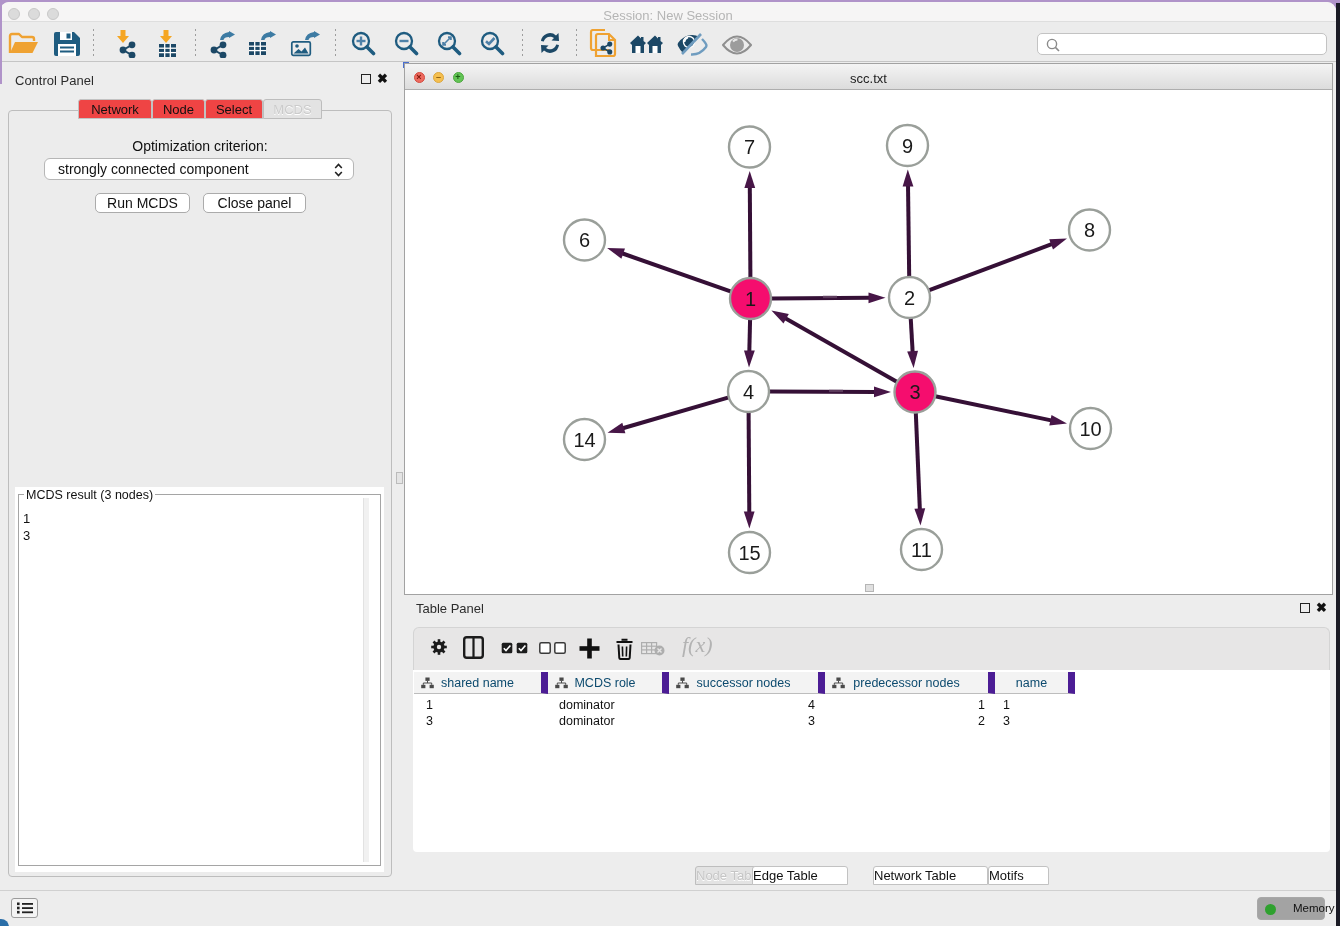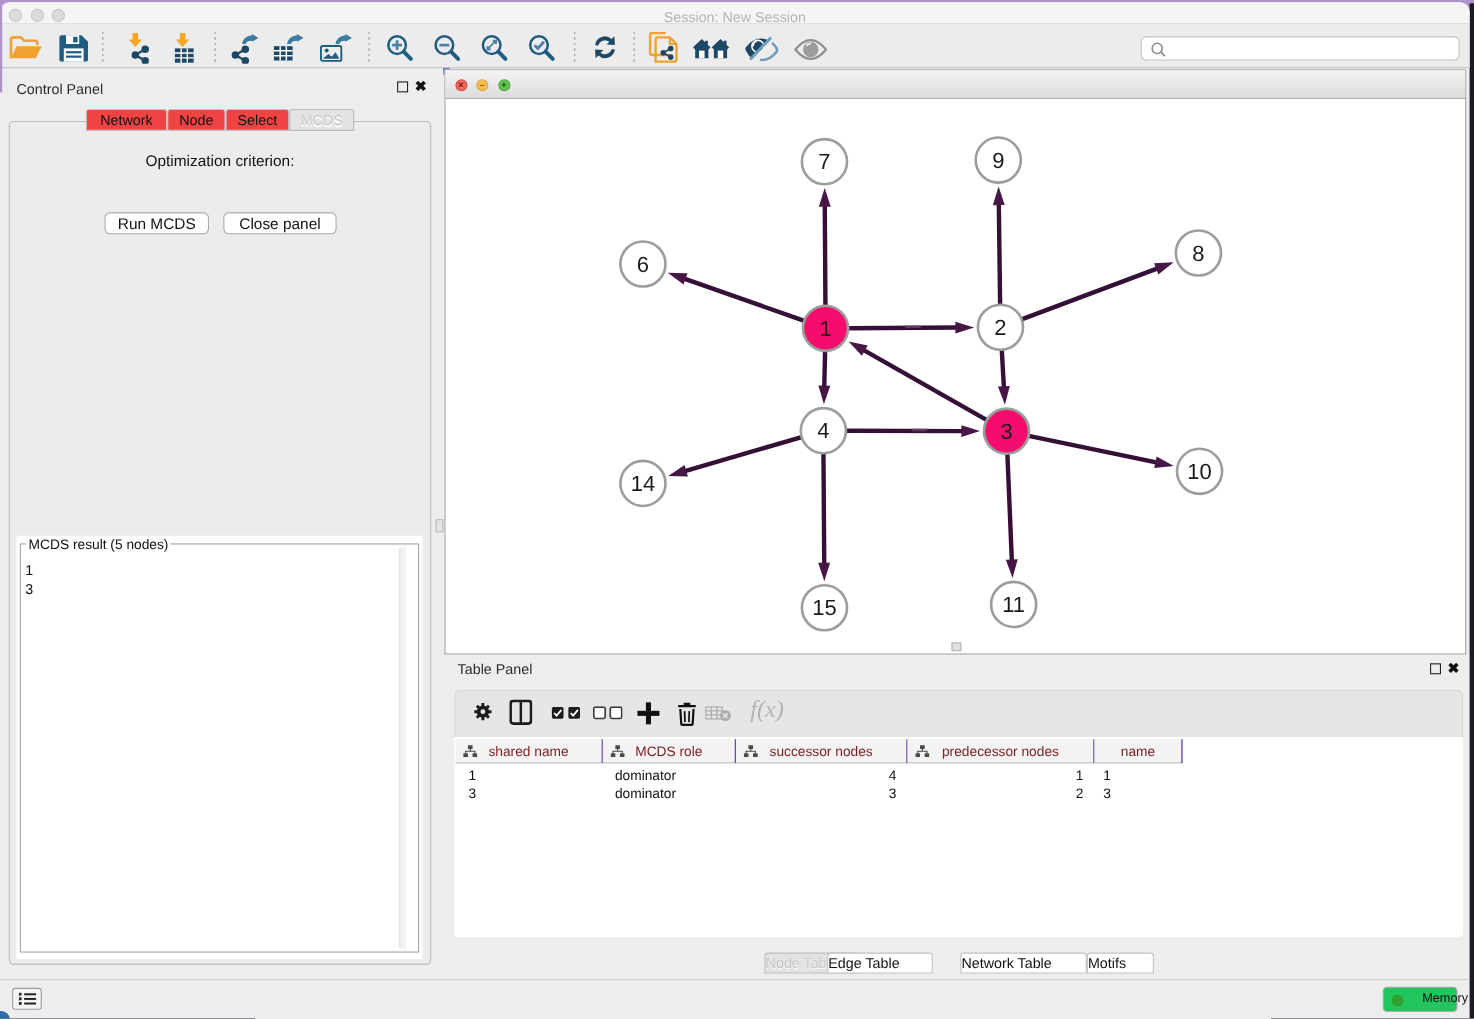--- a/index.html
+++ b/index.html
@@ -32,26 +32,26 @@
 #netwin{left:404px;top:61px;width:929px;height:532px;background:#fff;border:1px solid #a2a2a2}
 #nettitle{left:0;top:0;width:927px;height:26px;background:linear-gradient(#f4f4f4,#dcdcdc);border-bottom:1px solid #aeaeae}
 .mac{width:11px;height:11px;border-radius:50%;top:8px;text-align:center;line-height:9px;font-size:9px;font-weight:bold}
 #netname{top:7px;left:0;width:927px;text-align:center;font-size:13px;color:#222}
 #resizeH{left:865px;top:582px;width:9px;height:8px;background:#e0e0e0;border:1px solid #b5b5b5}
 #splitH{left:396px;top:470px;width:7px;height:12px;background:#e4e4e4;border:1px solid #bbb}
 
 #tpTitle{left:416px;top:599px;font-size:13px;color:#2c2c2c}
 #tptb{left:413px;top:625px;width:917px;height:43px;background:#e7e6e6;border:1px solid #d4d4d4;border-radius:6px 6px 0 0;border-bottom:none}
 #tbwhite{left:413px;top:668px;width:917px;height:182px;background:#fff;border-radius:0 0 4px 4px}
-.th{top:670px;height:22px;background:#f3f3f3;border-right:1px solid #4c1d95;border-bottom:1px solid #bdbdbd;position:absolute;font-size:12.5px;color:#7f1d1d;text-align:center;line-height:22px}
+.th{top:670px;height:22px;background:#f3f3f3;border-right:7px solid #4c1d95;border-bottom:1px solid #bdbdbd;position:absolute;font-size:12.5px;color:#0c4a6e;text-align:center;line-height:22px}
 .td{position:absolute;font-size:12.5px;color:#111;height:15px;line-height:15px}
 .btab{top:864px;height:19px;border:1px solid #c2c2c2;background:#fff;font-size:13px;color:#111;text-align:left;line-height:18px;position:absolute;border-radius:3px 3px 0 0}
 #statusline{left:0;top:888px;width:1336px;height:1px;background:#d0d0d0}
 #listbtn{left:11px;top:896px;width:27px;height:20px;background:#f4f4f4;border:1px solid #9c9c9c;border-radius:3px}
-#membtn{left:1257px;top:895px;width:68px;height:23px;background:#22c55e;border:1px solid #a8a8a8;border-radius:4px;font-size:11.5px;color:#111;line-height:21px;text-align:center;padding-left:35px}
+#membtn{left:1257px;top:895px;width:68px;height:23px;background:#a3a3a3;border:1px solid #a8a8a8;border-radius:4px;font-size:11.5px;color:#111;line-height:21px;text-align:center;padding-left:35px}
 #bluearc{left:-7px;top:917px;width:16px;height:16px;border-radius:50%;background:#2a6ea8}
 </style></head>
 <body>
 <div class="abs" id="lav"></div>
 <div class="abs" id="lavc"></div>
 <div class="abs" id="win">
   <div class="abs" id="titlebar">
     <div class="abs tl" style="left:8px"></div>
     <div class="abs tl" style="left:28px"></div>
     <div class="abs tl" style="left:47px"></div>
@@ -208,35 +208,42 @@
 
   <div class="abs" id="cpTitle">Control Panel</div>
   <div class="abs hdrSq" style="left:361px;top:72px"></div>
   <div class="abs hdrX" style="left:377px;top:69px">✖</div>
   <div class="abs" id="cpPane"></div>
   <div class="abs tab" style="left:78px;width:74px">Network</div>
   <div class="abs tab" style="left:152px;width:53px">Node</div>
   <div class="abs tab" style="left:205px;width:58px">Select</div>
   <div class="abs tab tabSel" style="left:263px;width:59px">MCDS</div>
   <div class="abs" id="optLabel">Optimization criterion:</div>
+  <div class="abs" id="combo">strongly connected component
+    <svg width="9" height="14" style="position:absolute;right:10px;top:4px" viewBox="0 0 9 14">
+        <path d="M1.2 5 L4.5 1.4 L7.8 5" fill="none" stroke="#222" stroke-width="1.6"></path>
+        <path d="M1.2 9 L4.5 12.6 L7.8 9" fill="none" stroke="#222" stroke-width="1.6"></path>
+      </svg>
+  </div>
   <div class="abs btn" style="left:95px;width:95px">Run MCDS</div>
   <div class="abs btn" style="left:203px;width:103px">Close panel</div>
   <div class="abs" id="whiteSub"></div>
   <div class="abs" id="fieldset"></div>
   <div class="abs" id="scrollstrip"></div>
-  <div class="abs" id="legend">MCDS result (5 nodes)</div>
+  <div class="abs" id="legend">MCDS result (3 nodes)</div>
   <div class="abs" style="left:23px;top:509px;font-size:13px;color:#111">1</div>
   <div class="abs" style="left:23px;top:526px;font-size:13px;color:#111">3</div>
 
   <div class="abs" style="left:403px;top:60px;width:6px;height:6px;border-left:2px solid #4a6fd0;border-top:2px solid #4a6fd0"></div>
   <div class="abs" id="netwin">
     <div class="abs" id="nettitle">
       <div class="abs mac" style="left:8.5px;background:#ee6a5f;border:1px solid #d24b3f;color:#7c1408">×</div>
       <div class="abs mac" style="left:28px;background:#f5bf4f;border:1px solid #dca73e;color:#8a5d10">–</div>
       <div class="abs mac" style="left:47.5px;background:#62c455;border:1px solid #4ca73e;color:#1a5b10">+</div>
+      <div class="abs" id="netname">scc.txt</div>
     </div>
     <svg width="927" height="504" style="position:absolute;left:0;top:27px" viewBox="0 0 927 504">
 <line x1="345.4" y1="187.0" x2="344.8" y2="95.0" stroke="#351036" stroke-width="4"></line>
 <polygon points="344.7,80.0 350.2,97.0 339.4,97.0" fill="#471647"></polygon>
 <line x1="326.2" y1="200.7" x2="216.3" y2="162.0" stroke="#351036" stroke-width="4"></line>
 <polygon points="202.1,157.0 220.0,157.5 216.4,167.7" fill="#471647"></polygon>
 <line x1="366.0" y1="207.4" x2="465.5" y2="206.7" stroke="#351036" stroke-width="4"></line>
 <polygon points="480.5,206.7 463.5,212.2 463.5,201.4" fill="#471647"></polygon>
 <line x1="345.1" y1="228.0" x2="344.3" y2="261.5" stroke="#351036" stroke-width="4"></line>
 <polygon points="344.0,276.5 339.0,259.4 349.8,259.6" fill="#471647"></polygon>

